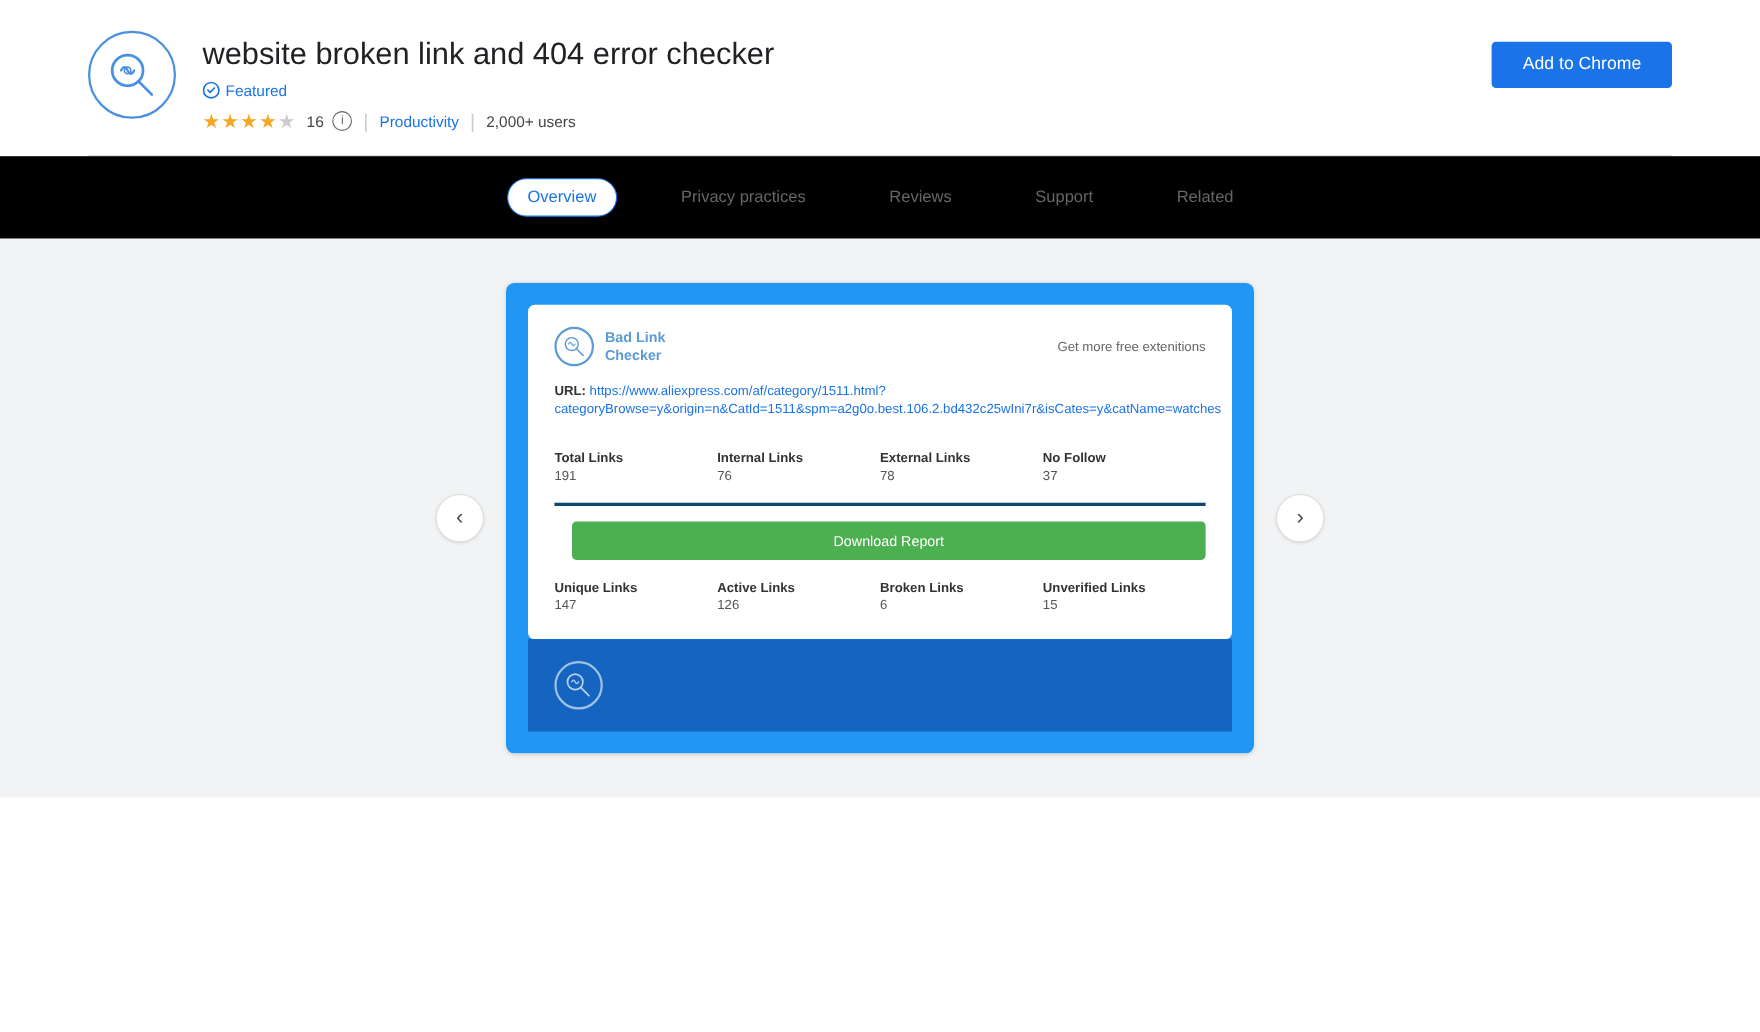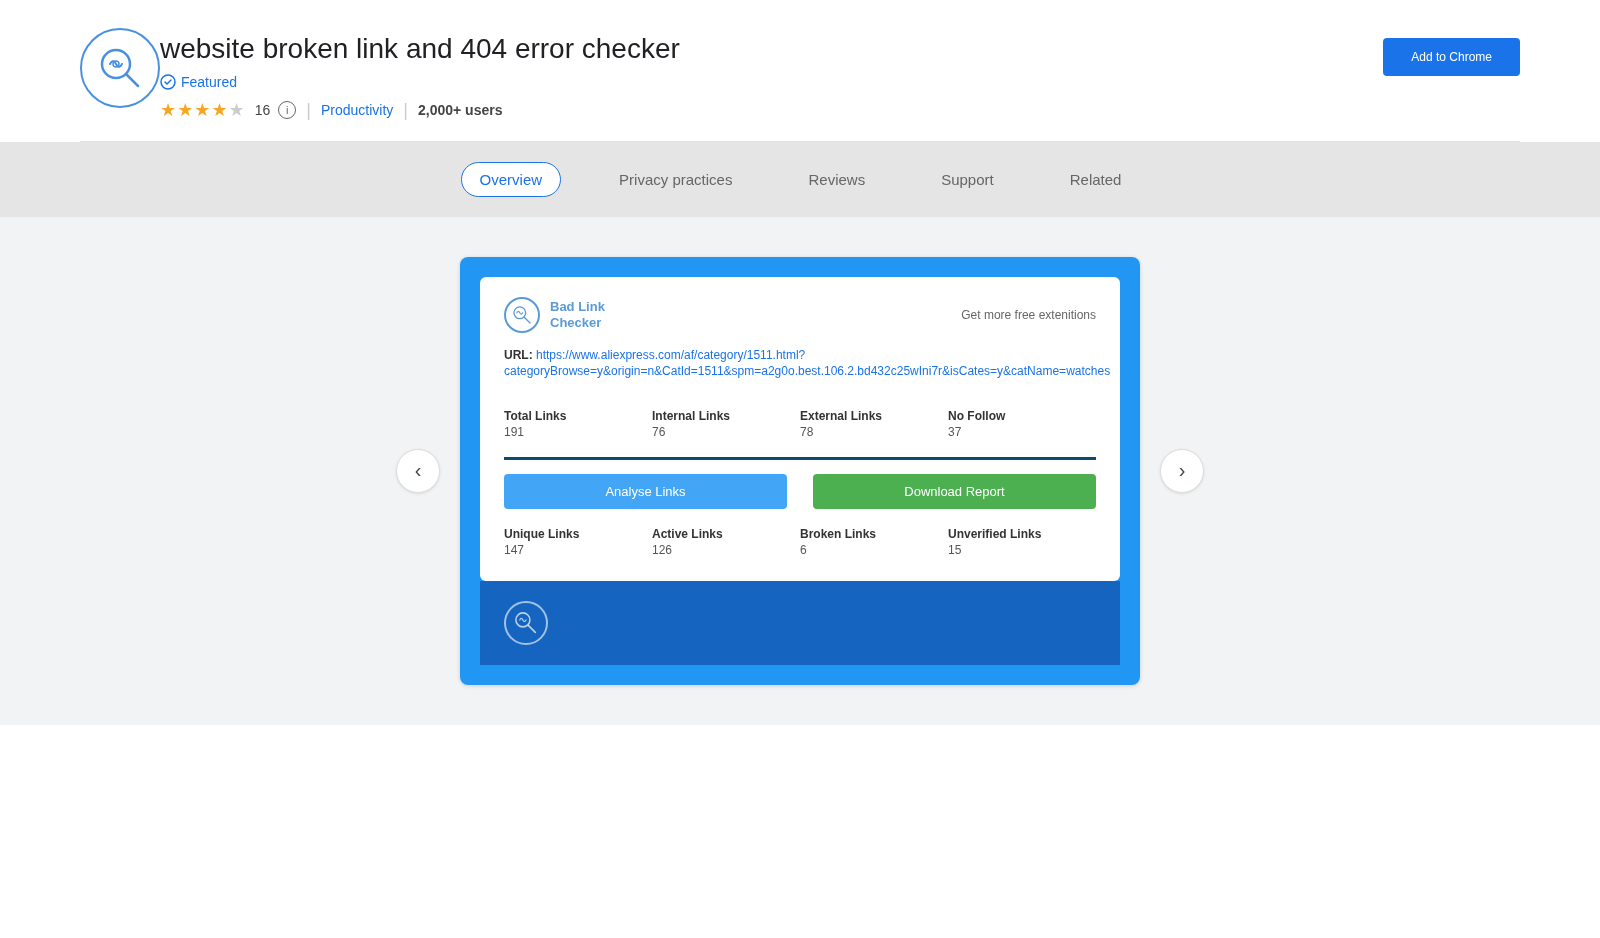--- a/index.html
+++ b/index.html
@@ -16,20 +16,21 @@
     .extension-info {
       display: flex;
       align-items: flex-start;
       justify-content: space-between;
       padding-bottom: 20px;
     }
 
     .extension-left {
       display: flex;
       align-items: flex-start;
+      gap: 24px;
     }
 
     .extension-icon {
       width: 80px;
       height: 80px;
       border-radius: 50%;
       border: 2.5px solid #4a90e2;
       display: flex;
       align-items: center;
       justify-content: center;
@@ -117,51 +118,50 @@
 
     .category-link {
       color: #1a73e8;
       text-decoration: none;
       font-size: 14px;
     }
 
     .users-count {
       font-size: 14px;
       color: #444;
-      font-weight: bold;
     }
 
     .add-to-chrome-btn {
       background: #1a73e8;
       color: #fff;
       border: none;
       border-radius: 4px;
       padding: 12px 28px;
-      font-size: 12px;
+      font-size: 16px;
       font-weight: 500;
       cursor: pointer;
       white-space: nowrap;
       margin-top: 10px;
     }
 
     
     .section-divider {
       border: none;
       border-top: 1px solid #e0e0e0;
       margin: 0 80px;
     }
 
     
     .nav-tabs {
       display: flex;
       align-items: center;
       justify-content: center;
       gap: 40px;
       padding: 20px 80px;
-      background: #e5e5e5;
+      background: #000000;
     }
 
     .nav-tab {
       font-size: 15px;
       color: #666;
       cursor: pointer;
       padding: 8px 18px;
       border-radius: 20px;
       border: none;
       background: transparent;
@@ -461,21 +461,20 @@
                 <div class="popup-stat-label">External Links</div>
                 <div class="popup-stat-value">78</div>
               </div>
               <div class="popup-stat">
                 <div class="popup-stat-label">No Follow</div>
                 <div class="popup-stat-value">37</div>
               </div>
             </div>
 
             <div class="popup-buttons">
-              <button class="btn-analyse">Analyse Links</button>
               <button class="btn-download">Download Report</button>
             </div>
 
             <div class="popup-stats-grid2">
               <div class="popup-stat">
                 <div class="popup-stat-label">Unique Links</div>
                 <div class="popup-stat-value">147</div>
               </div>
               <div class="popup-stat">
                 <div class="popup-stat-label">Active Links</div>

